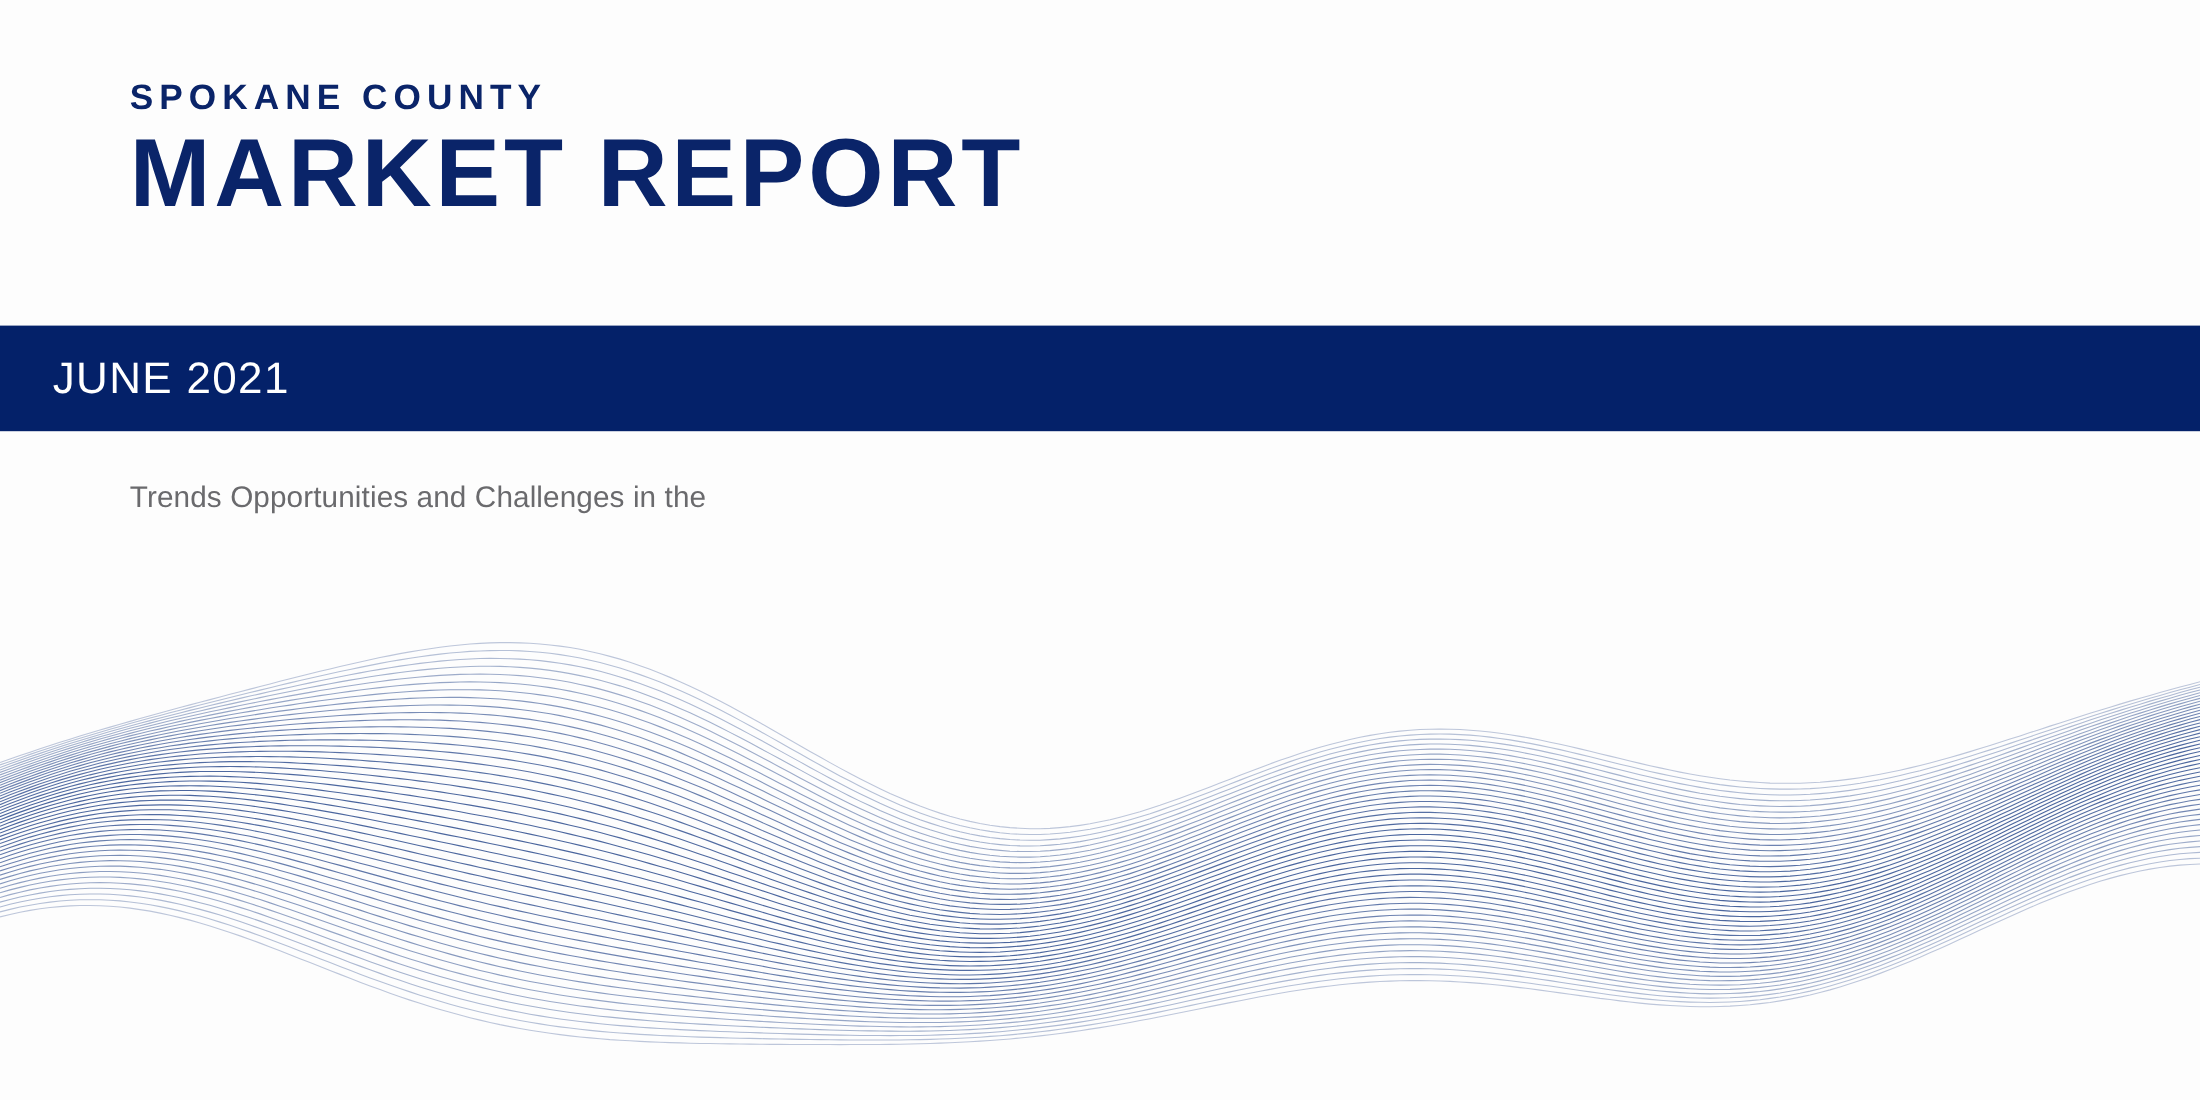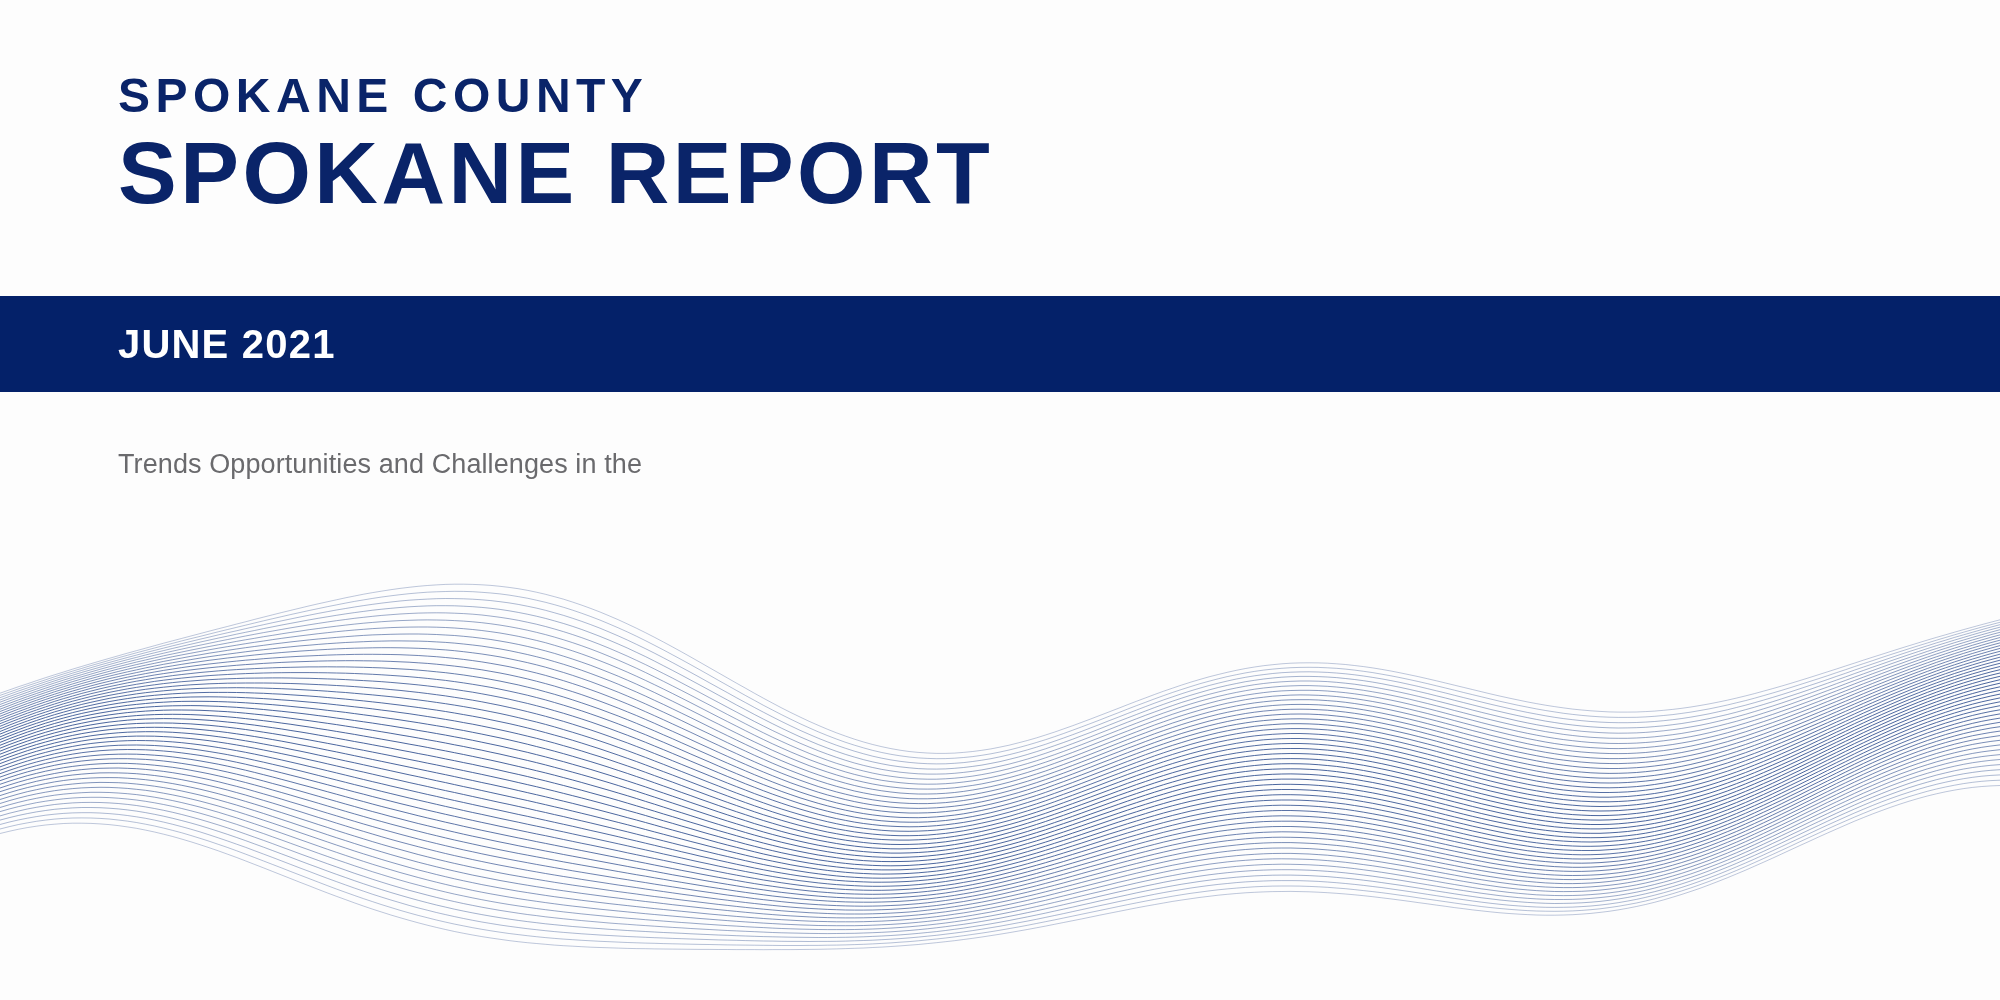--- a/index.html
+++ b/index.html
@@ -41,21 +41,21 @@
 
   
   #title-block {
     position: absolute;
     left: 118px;
     top: 72px;
     width: 1200px;
   }
   #eyebrow-title {
     color: #0a2469;
-    font-size: 48px;
+    font-size: 32px;
     font-weight: bold;
     letter-spacing: 5.5px;
     line-height: 1;
     margin: 0 0 12px 0;
     white-space: nowrap;
   }
   #main-title {
     color: #0a2469;
     font-size: 88px;
     font-weight: bold;
@@ -72,32 +72,32 @@
     top: 296px;
     width: 2000px;
     height: 96px;
     background: #042169;
     display: flex;
     align-items: center;
   }
   #date-label {
     color: #ffffff;
     font-size: 40px;
-    font-weight: bold;
+    font-weight: normal;
     letter-spacing: 1.2px;
-    margin-left: 118px;
+    margin-left: 48px;
     line-height: 1;
     white-space: nowrap;
   }
 
   
   #subtitle-block {
     position: absolute;
     left: 118px;
-    top: 448px;
+    top: 436px;
     width: 780px;
   }
   .subtitle-line {
     color: #6a6a6d;
     font-size: 27px;
     font-weight: normal;
     line-height: 1.22;
     letter-spacing: 0.1px;
     white-space: nowrap;
   }
@@ -169,21 +169,21 @@
           <polyline points="0.0,390.1 9.1,387.7 18.2,385.5 27.3,383.6 36.4,381.9 45.5,380.5 54.5,379.3 63.6,378.5 72.7,377.9 81.8,377.5 90.9,377.5 100.0,377.7 109.1,378.2 118.2,378.9 127.3,379.9 136.4,381.1 145.5,382.6 154.5,384.3 163.6,386.2 172.7,388.3 181.8,390.6 190.9,393.0 200.0,395.6 209.1,398.4 218.2,401.3 227.3,404.3 236.4,407.4 245.5,410.6 254.5,413.9 263.6,417.2 272.7,420.6 281.8,424.0 290.9,427.4 300.0,430.9 309.1,434.3 318.2,437.6 327.3,441.0 336.4,444.3 345.5,447.5 354.5,450.7 363.6,453.8 372.7,456.8 381.8,459.7 390.9,462.5 400.0,465.2 409.1,467.8 418.2,470.3 427.3,472.7 436.4,475.0 445.5,477.1 454.5,479.2 463.6,481.1 472.7,482.9 481.8,484.6 490.9,486.2 500.0,487.7 509.1,489.1 518.2,490.4 527.3,491.6 536.4,492.7 545.5,493.8 554.5,494.7 563.6,495.6 572.7,496.5 581.8,497.2 590.9,498.0 600.0,498.6 609.1,499.3 618.2,499.9 627.3,500.5 636.4,501.0 645.5,501.5 654.5,502.0 663.6,502.5 672.7,502.9 681.8,503.3 690.9,503.8 700.0,504.2 709.1,504.6 718.2,505.0 727.3,505.3 736.4,505.7 745.5,506.0 754.5,506.3 763.6,506.6 772.7,506.8 781.8,507.0 790.9,507.2 800.0,507.3 809.1,507.4 818.2,507.5 827.3,507.5 836.4,507.4 845.5,507.3 854.5,507.1 863.6,506.8 872.7,506.4 881.8,506.0 890.9,505.5 900.0,504.9 909.1,504.2 918.2,503.4 927.3,502.5 936.4,501.6 945.5,500.5 954.5,499.3 963.6,498.1 972.7,496.7 981.8,495.3 990.9,493.8 1000.0,492.2 1009.1,490.5 1018.2,488.7 1027.3,486.9 1036.4,485.0 1045.5,483.1 1054.5,481.1 1063.6,479.1 1072.7,477.1 1081.8,475.0 1090.9,473.0 1100.0,470.9 1109.1,468.9 1118.2,466.9 1127.3,464.9 1136.4,462.9 1145.5,461.0 1154.5,459.2 1163.6,457.5 1172.7,455.8 1181.8,454.2 1190.9,452.8 1200.0,451.4 1209.1,450.2 1218.2,449.0 1227.3,448.1 1236.4,447.2 1245.5,446.5 1254.5,445.9 1263.6,445.5 1272.7,445.2 1281.8,445.1 1290.9,445.1 1300.0,445.3 1309.1,445.6 1318.2,446.1 1327.3,446.6 1336.4,447.4 1345.5,448.2 1354.5,449.1 1363.6,450.2 1372.7,451.3 1381.8,452.6 1390.9,453.9 1400.0,455.2 1409.1,456.6 1418.2,458.0 1427.3,459.5 1436.4,461.0 1445.5,462.4 1454.5,463.8 1463.6,465.2 1472.7,466.5 1481.8,467.8 1490.9,468.9 1500.0,470.0 1509.1,470.9 1518.2,471.7 1527.3,472.4 1536.4,472.9 1545.5,473.3 1554.5,473.5 1563.6,473.4 1572.7,473.2 1581.8,472.8 1590.9,472.2 1600.0,471.4 1609.1,470.3 1618.2,469.0 1627.3,467.5 1636.4,465.8 1645.5,463.8 1654.5,461.7 1663.6,459.3 1672.7,456.7 1681.8,453.9 1690.9,450.9 1700.0,447.7 1709.1,444.4 1718.2,440.8 1727.3,437.2 1736.4,433.4 1745.5,429.4 1754.5,425.4 1763.6,421.3 1772.7,417.1 1781.8,412.8 1790.9,408.5 1800.0,404.2 1809.1,399.9 1818.2,395.6 1827.3,391.3 1836.4,387.1 1845.5,383.0 1854.5,379.0 1863.6,375.1 1872.7,371.3 1881.8,367.6 1890.9,364.2 1900.0,360.9 1909.1,357.7 1918.2,354.8 1927.3,352.2 1936.4,349.7 1945.5,347.5 1954.5,345.5 1963.6,343.8 1972.7,342.4 1981.8,341.2 1990.9,340.3 2000.0,339.7" stroke="#2a4a8c" stroke-width="1" fill="none" stroke-opacity="0.414"></polyline>
           <polyline points="0.0,394.5 9.1,392.1 18.2,390.0 27.3,388.2 36.4,386.6 45.5,385.2 54.5,384.2 63.6,383.4 72.7,382.9 81.8,382.7 90.9,382.7 100.0,383.0 109.1,383.6 118.2,384.4 127.3,385.5 136.4,386.8 145.5,388.3 154.5,390.1 163.6,392.1 172.7,394.3 181.8,396.7 190.9,399.2 200.0,401.9 209.1,404.8 218.2,407.8 227.3,410.9 236.4,414.1 245.5,417.3 254.5,420.7 263.6,424.1 272.7,427.5 281.8,431.0 290.9,434.5 300.0,438.0 309.1,441.4 318.2,444.9 327.3,448.3 336.4,451.6 345.5,454.9 354.5,458.1 363.6,461.2 372.7,464.3 381.8,467.2 390.9,470.0 400.0,472.7 409.1,475.4 418.2,477.9 427.3,480.2 436.4,482.5 445.5,484.6 454.5,486.6 463.6,488.5 472.7,490.3 481.8,492.0 490.9,493.5 500.0,495.0 509.1,496.3 518.2,497.5 527.3,498.7 536.4,499.7 545.5,500.7 554.5,501.6 563.6,502.4 572.7,503.1 581.8,503.8 590.9,504.4 600.0,505.0 609.1,505.5 618.2,506.0 627.3,506.5 636.4,506.9 645.5,507.3 654.5,507.7 663.6,508.0 672.7,508.4 681.8,508.7 690.9,509.0 700.0,509.3 709.1,509.6 718.2,509.9 727.3,510.1 736.4,510.3 745.5,510.6 754.5,510.8 763.6,511.0 772.7,511.1 781.8,511.3 790.9,511.4 800.0,511.4 809.1,511.5 818.2,511.4 827.3,511.4 836.4,511.3 845.5,511.1 854.5,510.8 863.6,510.5 872.7,510.2 881.8,509.7 890.9,509.2 900.0,508.6 909.1,507.9 918.2,507.1 927.3,506.2 936.4,505.3 945.5,504.2 954.5,503.1 963.6,501.9 972.7,500.6 981.8,499.2 990.9,497.7 1000.0,496.2 1009.1,494.5 1018.2,492.8 1027.3,491.1 1036.4,489.3 1045.5,487.4 1054.5,485.5 1063.6,483.6 1072.7,481.6 1081.8,479.6 1090.9,477.6 1100.0,475.6 1109.1,473.7 1118.2,471.7 1127.3,469.8 1136.4,467.9 1145.5,466.1 1154.5,464.3 1163.6,462.6 1172.7,461.0 1181.8,459.5 1190.9,458.0 1200.0,456.7 1209.1,455.5 1218.2,454.4 1227.3,453.5 1236.4,452.6 1245.5,451.9 1254.5,451.4 1263.6,451.0 1272.7,450.7 1281.8,450.6 1290.9,450.6 1300.0,450.7 1309.1,451.0 1318.2,451.4 1327.3,452.0 1336.4,452.7 1345.5,453.5 1354.5,454.4 1363.6,455.4 1372.7,456.5 1381.8,457.6 1390.9,458.9 1400.0,460.2 1409.1,461.5 1418.2,462.9 1427.3,464.3 1436.4,465.7 1445.5,467.1 1454.5,468.4 1463.6,469.7 1472.7,471.0 1481.8,472.2 1490.9,473.3 1500.0,474.3 1509.1,475.2 1518.2,475.9 1527.3,476.5 1536.4,477.0 1545.5,477.3 1554.5,477.4 1563.6,477.3 1572.7,477.1 1581.8,476.6 1590.9,476.0 1600.0,475.1 1609.1,474.0 1618.2,472.7 1627.3,471.1 1636.4,469.4 1645.5,467.4 1654.5,465.2 1663.6,462.8 1672.7,460.2 1681.8,457.4 1690.9,454.4 1700.0,451.2 1709.1,447.9 1718.2,444.4 1727.3,440.7 1736.4,436.9 1745.5,433.0 1754.5,429.0 1763.6,424.9 1772.7,420.7 1781.8,416.5 1790.9,412.2 1800.0,408.0 1809.1,403.7 1818.2,399.4 1827.3,395.2 1836.4,391.1 1845.5,387.0 1854.5,383.0 1863.6,379.2 1872.7,375.4 1881.8,371.8 1890.9,368.4 1900.0,365.2 1909.1,362.2 1918.2,359.3 1927.3,356.7 1936.4,354.3 1945.5,352.2 1954.5,350.3 1963.6,348.7 1972.7,347.3 1981.8,346.2 1990.9,345.4 2000.0,344.9" stroke="#2a4a8c" stroke-width="1" fill="none" stroke-opacity="0.377"></polyline>
           <polyline points="0.0,399.0 9.1,396.7 18.2,394.6 27.3,392.9 36.4,391.3 45.5,390.1 54.5,389.1 63.6,388.4 72.7,388.0 81.8,387.9 90.9,388.0 100.0,388.4 109.1,389.0 118.2,390.0 127.3,391.1 136.4,392.5 145.5,394.2 154.5,396.0 163.6,398.1 172.7,400.4 181.8,402.8 190.9,405.5 200.0,408.3 209.1,411.2 218.2,414.3 227.3,417.4 236.4,420.7 245.5,424.1 254.5,427.5 263.6,431.0 272.7,434.5 281.8,438.0 290.9,441.6 300.0,445.1 309.1,448.6 318.2,452.1 327.3,455.6 336.4,459.0 345.5,462.3 354.5,465.5 363.6,468.7 372.7,471.7 381.8,474.7 390.9,477.5 400.0,480.3 409.1,482.9 418.2,485.4 427.3,487.7 436.4,490.0 445.5,492.1 454.5,494.1 463.6,495.9 472.7,497.7 481.8,499.3 490.9,500.8 500.0,502.2 509.1,503.5 518.2,504.6 527.3,505.7 536.4,506.7 545.5,507.6 554.5,508.4 563.6,509.1 572.7,509.7 581.8,510.3 590.9,510.8 600.0,511.3 609.1,511.7 618.2,512.1 627.3,512.5 636.4,512.8 645.5,513.1 654.5,513.3 663.6,513.6 672.7,513.8 681.8,514.0 690.9,514.2 700.0,514.4 709.1,514.5 718.2,514.7 727.3,514.9 736.4,515.0 745.5,515.1 754.5,515.2 763.6,515.3 772.7,515.4 781.8,515.5 790.9,515.5 800.0,515.5 809.1,515.4 818.2,515.4 827.3,515.2 836.4,515.1 845.5,514.9 854.5,514.6 863.6,514.3 872.7,513.9 881.8,513.4 890.9,512.9 900.0,512.2 909.1,511.6 918.2,510.8 927.3,509.9 936.4,509.0 945.5,508.0 954.5,506.9 963.6,505.7 972.7,504.4 981.8,503.1 990.9,501.7 1000.0,500.2 1009.1,498.6 1018.2,497.0 1027.3,495.3 1036.4,493.5 1045.5,491.7 1054.5,489.9 1063.6,488.0 1072.7,486.1 1081.8,484.2 1090.9,482.3 1100.0,480.4 1109.1,478.5 1118.2,476.6 1127.3,474.7 1136.4,472.9 1145.5,471.1 1154.5,469.4 1163.6,467.8 1172.7,466.2 1181.8,464.7 1190.9,463.3 1200.0,462.1 1209.1,460.9 1218.2,459.8 1227.3,458.9 1236.4,458.1 1245.5,457.4 1254.5,456.8 1263.6,456.4 1272.7,456.1 1281.8,456.0 1290.9,456.0 1300.0,456.1 1309.1,456.4 1318.2,456.8 1327.3,457.3 1336.4,458.0 1345.5,458.7 1354.5,459.6 1363.6,460.6 1372.7,461.6 1381.8,462.7 1390.9,463.9 1400.0,465.2 1409.1,466.4 1418.2,467.8 1427.3,469.1 1436.4,470.4 1445.5,471.7 1454.5,473.0 1463.6,474.3 1472.7,475.4 1481.8,476.6 1490.9,477.6 1500.0,478.5 1509.1,479.3 1518.2,480.0 1527.3,480.6 1536.4,481.0 1545.5,481.2 1554.5,481.3 1563.6,481.2 1572.7,480.9 1581.8,480.4 1590.9,479.7 1600.0,478.8 1609.1,477.6 1618.2,476.3 1627.3,474.7 1636.4,473.0 1645.5,471.0 1654.5,468.8 1663.6,466.3 1672.7,463.7 1681.8,460.9 1690.9,457.9 1700.0,454.7 1709.1,451.4 1718.2,447.9 1727.3,444.3 1736.4,440.5 1745.5,436.6 1754.5,432.6 1763.6,428.5 1772.7,424.4 1781.8,420.2 1790.9,416.0 1800.0,411.7 1809.1,407.5 1818.2,403.3 1827.3,399.1 1836.4,395.0 1845.5,391.0 1854.5,387.1 1863.6,383.3 1872.7,379.6 1881.8,376.1 1890.9,372.8 1900.0,369.6 1909.1,366.6 1918.2,363.9 1927.3,361.3 1936.4,359.0 1945.5,357.0 1954.5,355.2 1963.6,353.6 1972.7,352.3 1981.8,351.3 1990.9,350.6 2000.0,350.2" stroke="#2a4a8c" stroke-width="1" fill="none" stroke-opacity="0.338"></polyline>
           <polyline points="0.0,403.5 9.1,401.3 18.2,399.3 27.3,397.6 36.4,396.2 45.5,395.0 54.5,394.2 63.6,393.5 72.7,393.2 81.8,393.2 90.9,393.4 100.0,393.9 109.1,394.6 118.2,395.6 127.3,396.9 136.4,398.3 145.5,400.1 154.5,402.0 163.6,404.2 172.7,406.5 181.8,409.1 190.9,411.8 200.0,414.7 209.1,417.7 218.2,420.8 227.3,424.1 236.4,427.4 245.5,430.9 254.5,434.4 263.6,437.9 272.7,441.5 281.8,445.1 290.9,448.7 300.0,452.3 309.1,455.8 318.2,459.4 327.3,462.9 336.4,466.3 345.5,469.6 354.5,472.9 363.6,476.1 372.7,479.2 381.8,482.1 390.9,485.0 400.0,487.7 409.1,490.3 418.2,492.8 427.3,495.2 436.4,497.4 445.5,499.5 454.5,501.5 463.6,503.3 472.7,505.0 481.8,506.6 490.9,508.0 500.0,509.3 509.1,510.6 518.2,511.7 527.3,512.7 536.4,513.5 545.5,514.3 554.5,515.1 563.6,515.7 572.7,516.2 581.8,516.7 590.9,517.2 600.0,517.5 609.1,517.8 618.2,518.1 627.3,518.4 636.4,518.6 645.5,518.7 654.5,518.9 663.6,519.0 672.7,519.1 681.8,519.2 690.9,519.3 700.0,519.4 709.1,519.4 718.2,519.5 727.3,519.5 736.4,519.6 745.5,519.6 754.5,519.6 763.6,519.7 772.7,519.6 781.8,519.6 790.9,519.6 800.0,519.5 809.1,519.4 818.2,519.3 827.3,519.1 836.4,518.9 845.5,518.6 854.5,518.3 863.6,518.0 872.7,517.5 881.8,517.1 890.9,516.5 900.0,515.9 909.1,515.2 918.2,514.5 927.3,513.6 936.4,512.7 945.5,511.7 954.5,510.7 963.6,509.5 972.7,508.3 981.8,507.0 990.9,505.6 1000.0,504.2 1009.1,502.7 1018.2,501.1 1027.3,499.5 1036.4,497.8 1045.5,496.1 1054.5,494.3 1063.6,492.5 1072.7,490.7 1081.8,488.9 1090.9,487.0 1100.0,485.1 1109.1,483.3 1118.2,481.5 1127.3,479.7 1136.4,477.9 1145.5,476.2 1154.5,474.6 1163.6,473.0 1172.7,471.4 1181.8,470.0 1190.9,468.7 1200.0,467.4 1209.1,466.3 1218.2,465.2 1227.3,464.3 1236.4,463.5 1245.5,462.8 1254.5,462.3 1263.6,461.9 1272.7,461.6 1281.8,461.5 1290.9,461.4 1300.0,461.6 1309.1,461.8 1318.2,462.2 1327.3,462.7 1336.4,463.3 1345.5,464.0 1354.5,464.8 1363.6,465.7 1372.7,466.7 1381.8,467.8 1390.9,468.9 1400.0,470.1 1409.1,471.3 1418.2,472.6 1427.3,473.8 1436.4,475.1 1445.5,476.3 1454.5,477.6 1463.6,478.7 1472.7,479.9 1481.8,480.9 1490.9,481.9 1500.0,482.8 1509.1,483.5 1518.2,484.1 1527.3,484.6 1536.4,485.0 1545.5,485.2 1554.5,485.2 1563.6,485.0 1572.7,484.7 1581.8,484.1 1590.9,483.4 1600.0,482.4 1609.1,481.3 1618.2,479.9 1627.3,478.3 1636.4,476.5 1645.5,474.5 1654.5,472.3 1663.6,469.9 1672.7,467.2 1681.8,464.4 1690.9,461.4 1700.0,458.3 1709.1,454.9 1718.2,451.4 1727.3,447.8 1736.4,444.0 1745.5,440.2 1754.5,436.2 1763.6,432.2 1772.7,428.1 1781.8,423.9 1790.9,419.7 1800.0,415.5 1809.1,411.4 1818.2,407.2 1827.3,403.1 1836.4,399.1 1845.5,395.1 1854.5,391.2 1863.6,387.5 1872.7,383.9 1881.8,380.5 1890.9,377.2 1900.0,374.1 1909.1,371.2 1918.2,368.5 1927.3,366.0 1936.4,363.8 1945.5,361.8 1954.5,360.1 1963.6,358.6 1972.7,357.4 1981.8,356.5 1990.9,355.9 2000.0,355.5" stroke="#2a4a8c" stroke-width="1" fill="none" stroke-opacity="0.300"></polyline>
         </g>
     </svg>
   </div>
 
   <div id="title-block">
     <div id="eyebrow-title">SPOKANE COUNTY</div>
-    <div id="main-title">SPOKANE REPORT</div>
+    <div id="main-title">MARKET REPORT</div>
   </div>
 
   <div id="date-banner">
     <div id="date-label">JUNE 2021</div>
   </div>
 
   <div id="subtitle-block">
     <div class="subtitle-line">Trends Opportunities and Challenges in the</div>
   </div>
 

